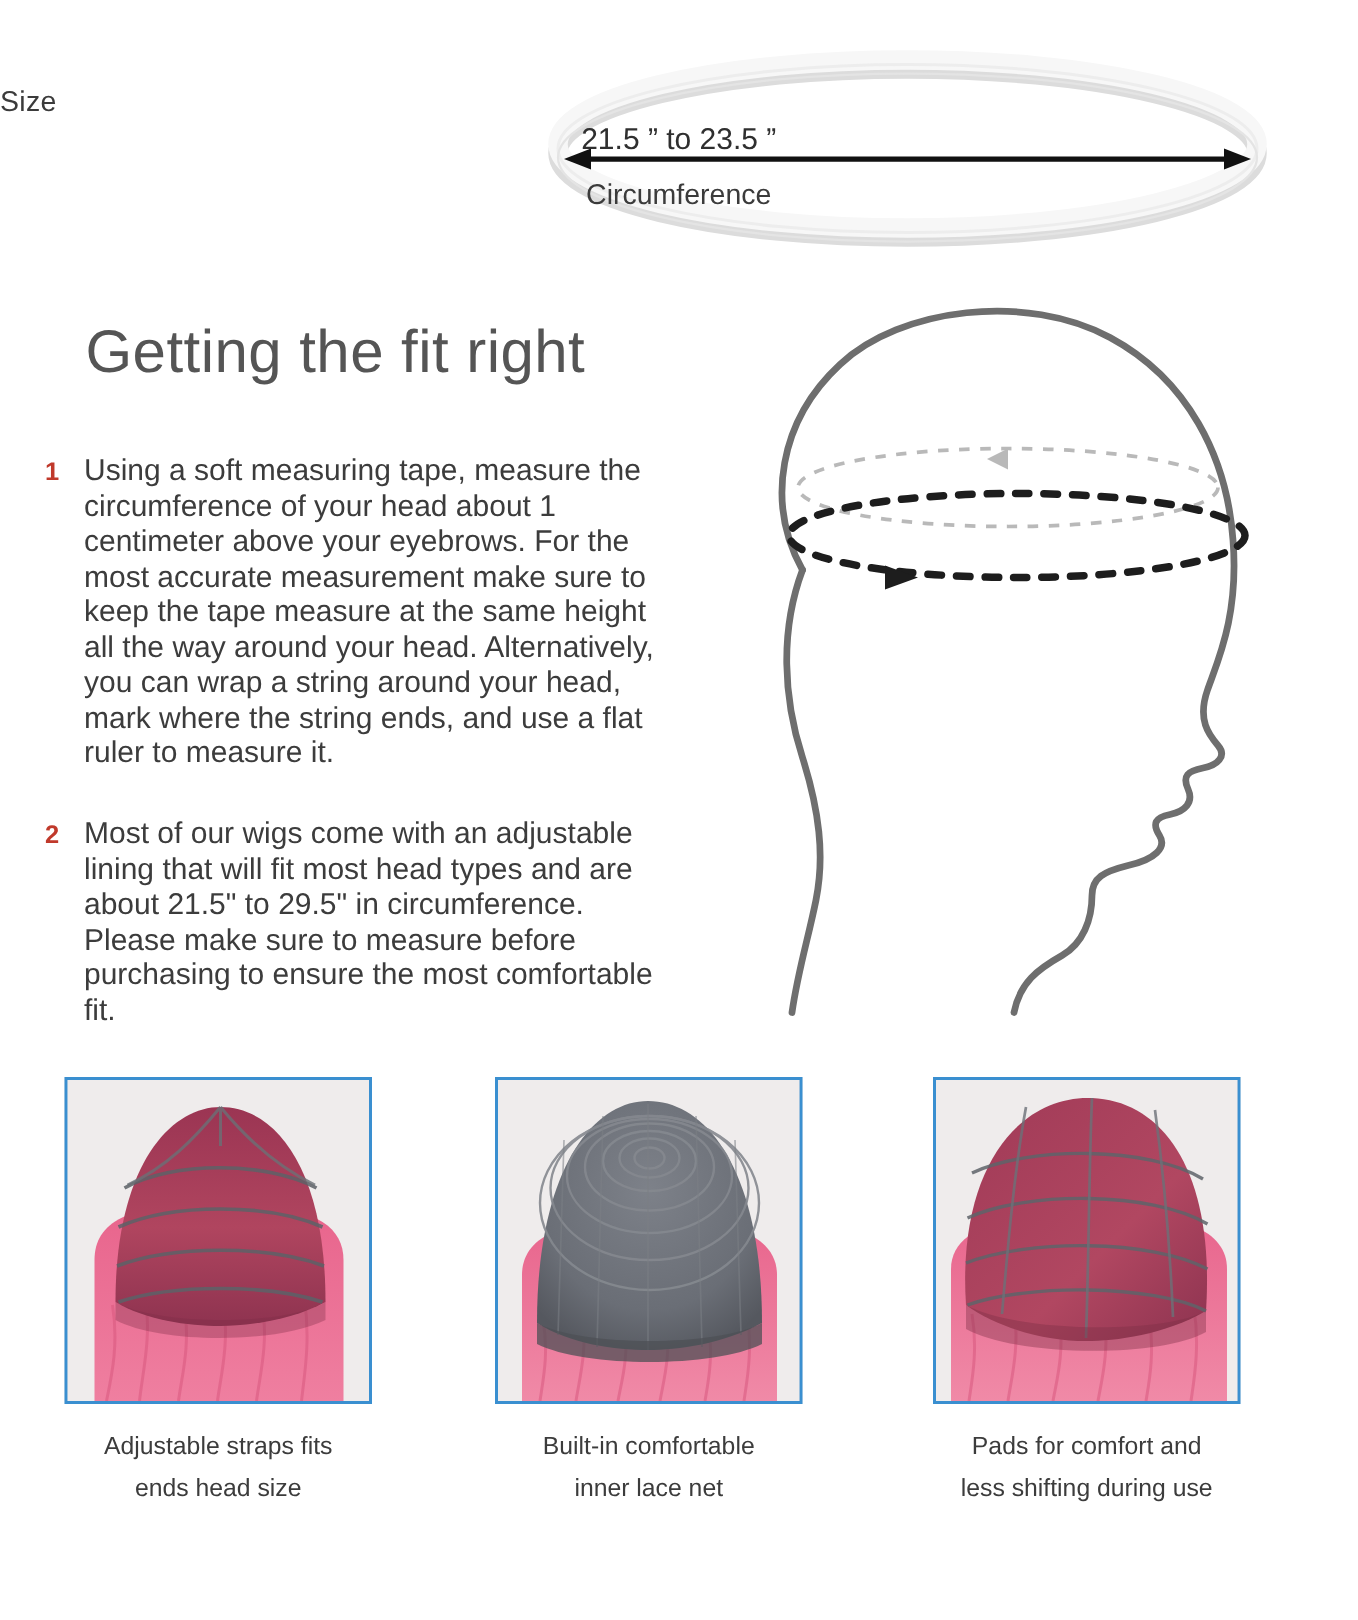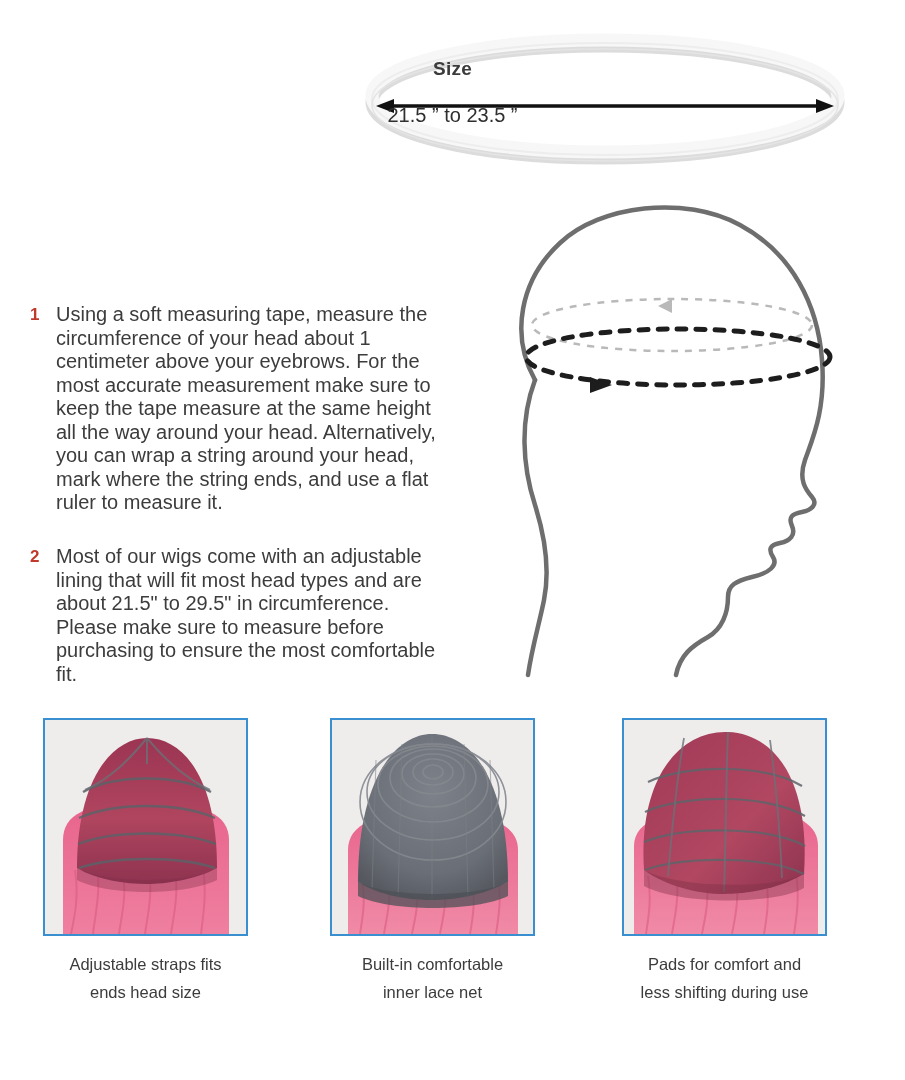--- a/index.html
+++ b/index.html
@@ -27,30 +27,28 @@
   .band-svg {
     position: absolute;
     left: 0;
     top: 0;
   }
   .size-label {
     position: absolute;
     left: 0;
     top: 58px;
     width: 905px;
-    text-align: center;
     font-size: 19px;
     color: #3b3b3b;
     letter-spacing: 0.2px;
-    font-weight: bold;
   }
   .size-value {
     position: absolute;
     left: 0;
-    top: 104px;
+    top: 82px;
     width: 905px;
     text-align: center;
     font-size: 20px;
     color: #2f2f2f;
   }
   .size-circum {
     position: absolute;
     left: 0;
     top: 120px;
     width: 905px;
@@ -173,24 +171,26 @@
 
   <div class="size-label">Size</div>
 
   <svg class="arrow-row" width="905" height="16">
     <line x1="382" y1="8" x2="828" y2="8" stroke="#111111" stroke-width="3.5"></line>
     <polygon points="376,8 394,1 394,15" fill="#111111"></polygon>
     <polygon points="834,8 816,1 816,15" fill="#111111"></polygon>
   </svg>
 
   <div class="size-value">21.5 ” to 23.5 ”</div>
+  <div class="size-circum">Circumference</div>
 </div>
 
 <div class="mid">
 
+  <div class="heading">Getting the fit right</div>
 
   <div class="step step-1">
     <span class="step-num">1</span>
     <div class="step-text">Using a soft measuring tape, measure the circumference of your head about 1 centimeter above your eyebrows. For the most accurate measurement make sure to keep the tape measure at the same height all the way around your head. Alternatively, you can wrap a string around your head, mark where the string ends, and use a flat ruler to measure it.</div>
   </div>
 
   <div class="step step-2">
     <span class="step-num">2</span>
     <div class="step-text">Most of our wigs come with an adjustable lining that will fit most head types and are about 21.5" to 29.5" in circumference. Please make sure to measure before purchasing to ensure the most comfortable fit.</div>
   </div>

